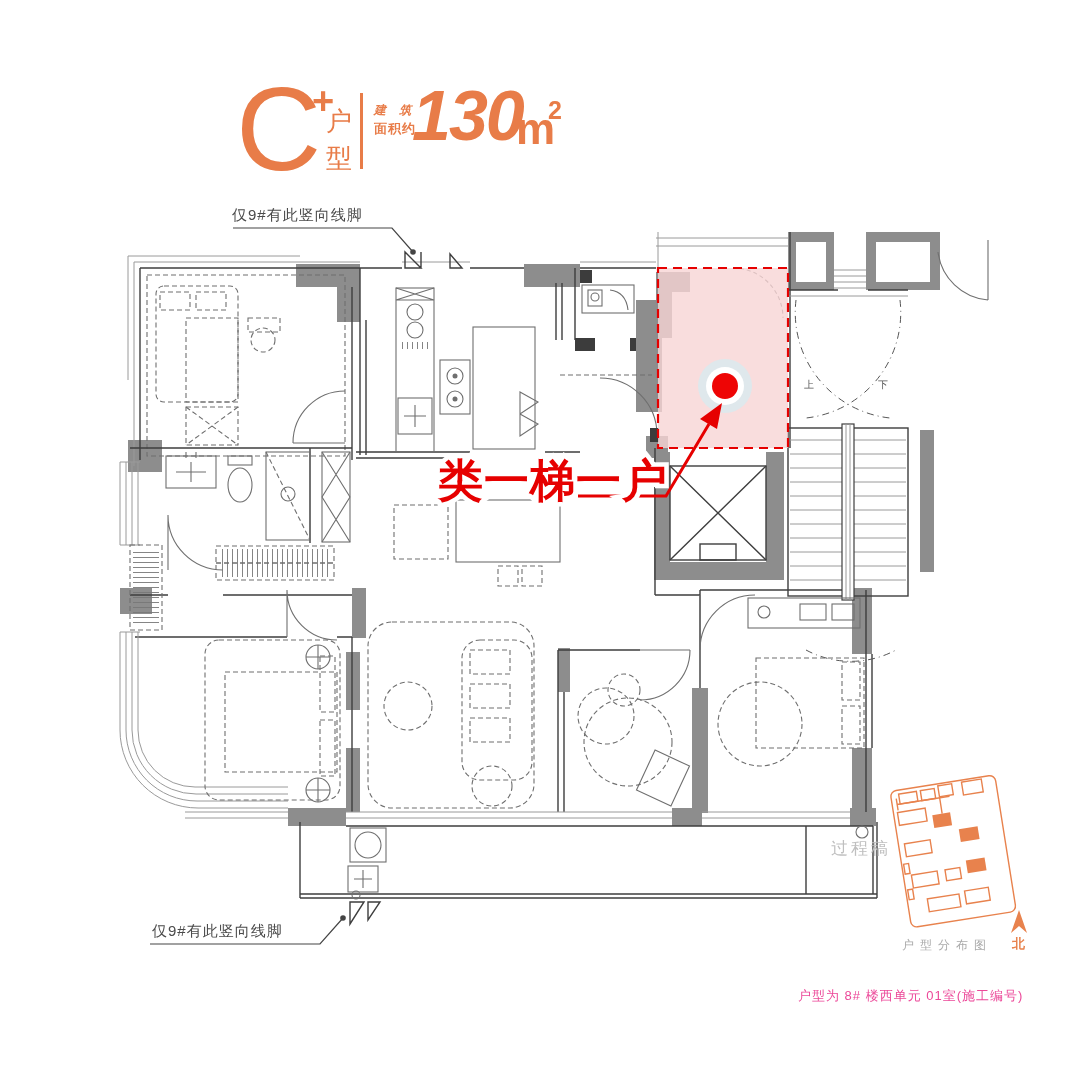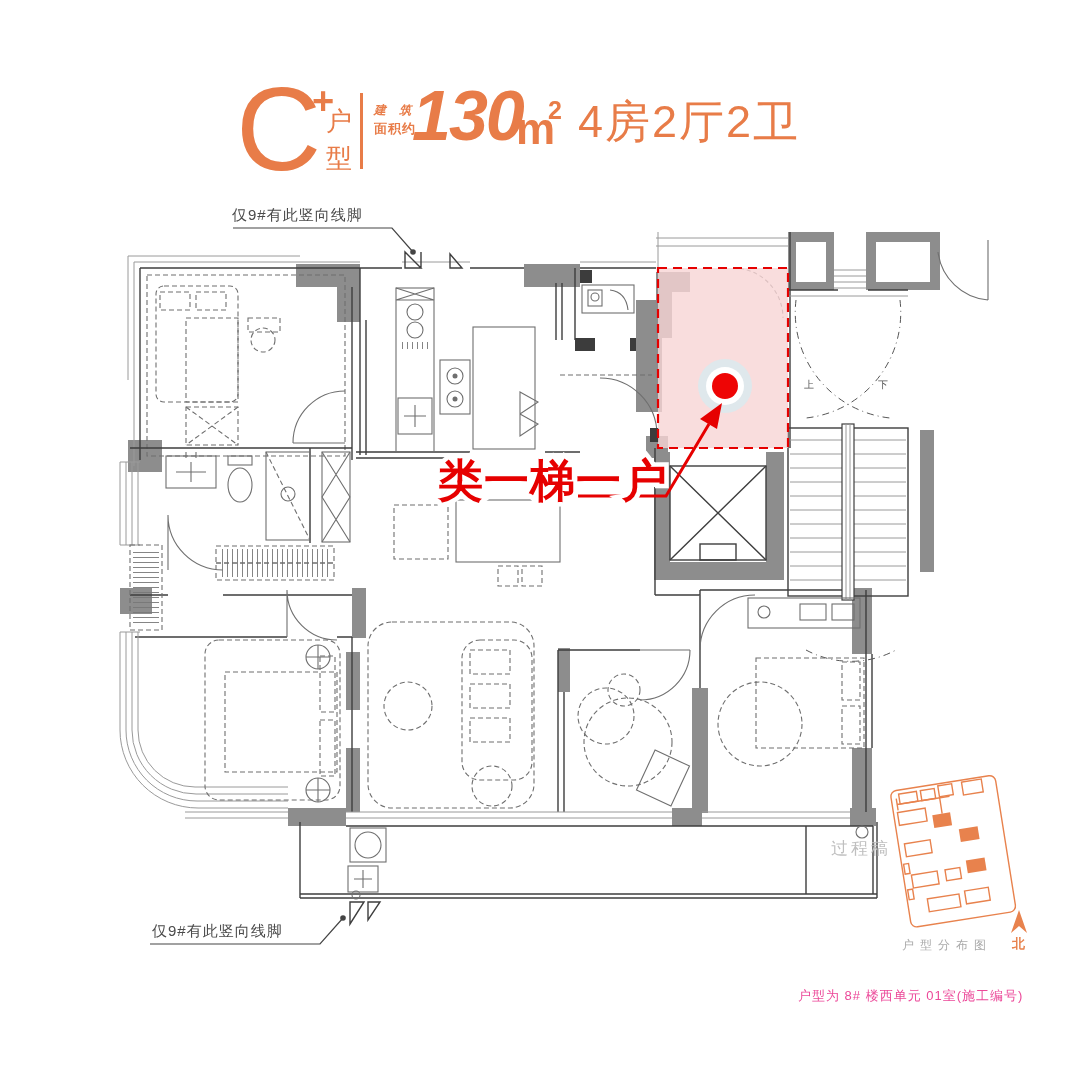--- a/index.html
+++ b/index.html
@@ -50,21 +50,20 @@
   <div class="abs c-letter">C</div>
   <div class="abs c-plus">+</div>
   <div class="abs c-char1">户</div>
   <div class="abs c-char2">型</div>
   <div class="abs divider"></div>
   <div class="abs area-l1">建 筑</div>
   <div class="abs area-l2">面积约</div>
   <div class="abs area-value">130</div>
   <div class="abs area-unit">m</div>
   <div class="abs area-sup">2</div>
-  <div class="abs layout-txt">4房2厅2卫</div>
 </div>
 
 <svg id="plan" width="1079" height="1090" viewBox="0 0 1079 1090">
   <defs>
     <pattern id="hatchH" width="5" height="5" patternUnits="userSpaceOnUse">
       <path d="M0,2.5 H5" stroke="#777" stroke-width="0.9"></path>
     </pattern>
     <pattern id="hatchV" width="5" height="6" patternUnits="userSpaceOnUse">
       <path d="M2.5,0 V6" stroke="#777" stroke-width="0.9"></path>
     </pattern>

